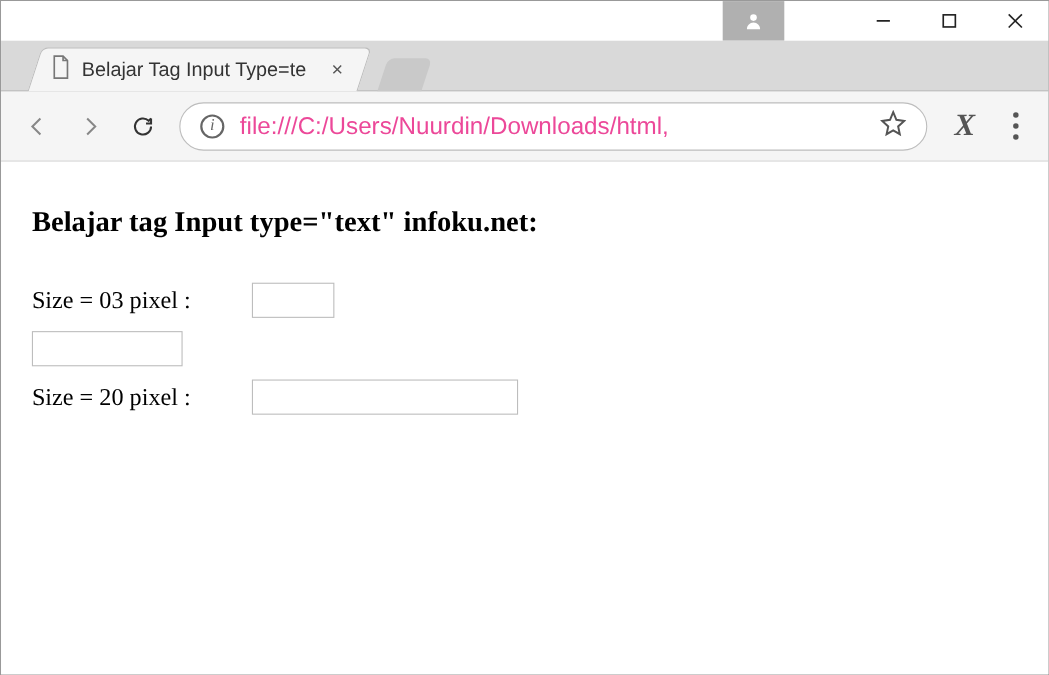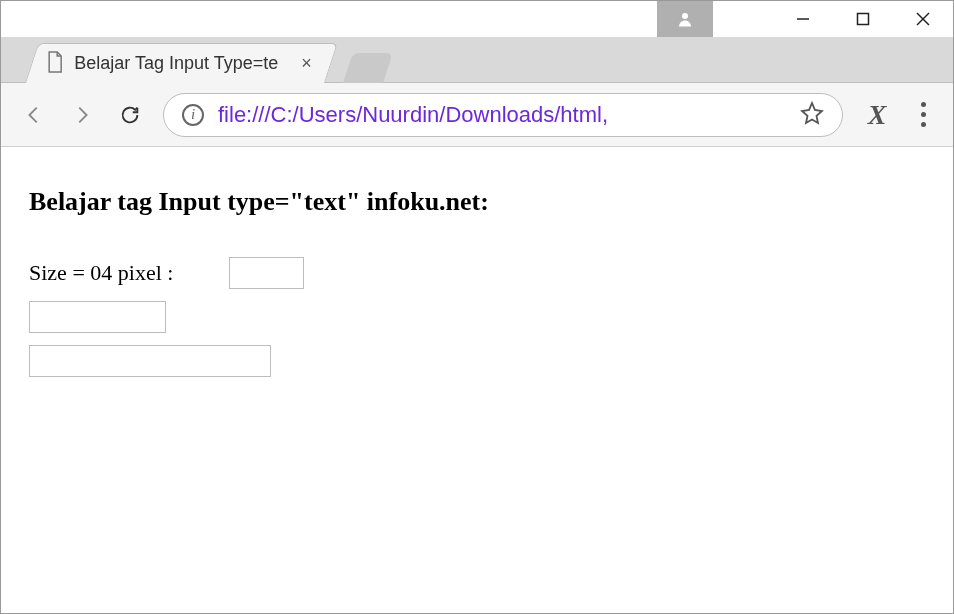--- a/index.html
+++ b/index.html
@@ -140,21 +140,21 @@
       border-radius: 50%;
       display: flex; align-items: center; justify-content: center;
       font-family: Georgia, serif;
       font-style: italic;
       font-size: 15px;
       color: #666;
       flex-shrink: 0;
     }
     .addressbar .url {
       font-size: 22px;
-      color: #6d28d9;
+      color: #ec4899;
       white-space: nowrap;
       overflow: hidden;
       flex: 1;
     }
     .addressbar .star-icon svg {
       width: 24px; height: 24px; fill: none; stroke: #555; stroke-width: 1.8;
     }
     .ext-btn {
       width: 32px; height: 32px;
       display: flex; align-items: center; justify-content: center;
@@ -277,24 +277,25 @@
       <span></span>
       <span></span>
       <span></span>
     </div>
   </div>
 
   <div class="content">
     <h2>Belajar tag Input type="text" infoku.net:</h2>
 
     <div class="row">
-      <label>Size = 04 pixel :</label>
+      <label>Size = 03 pixel :</label>
       <input type="text" size="4" style="">
     </div>
     <div class="row">
       <input type="text" size="10" style="">
     </div>
     <div class="row">
+      <label>Size = 20 pixel :</label>
       <input type="text" size="20" style="">
     </div>
   </div>
 
 </div>
 
 </body></html>

